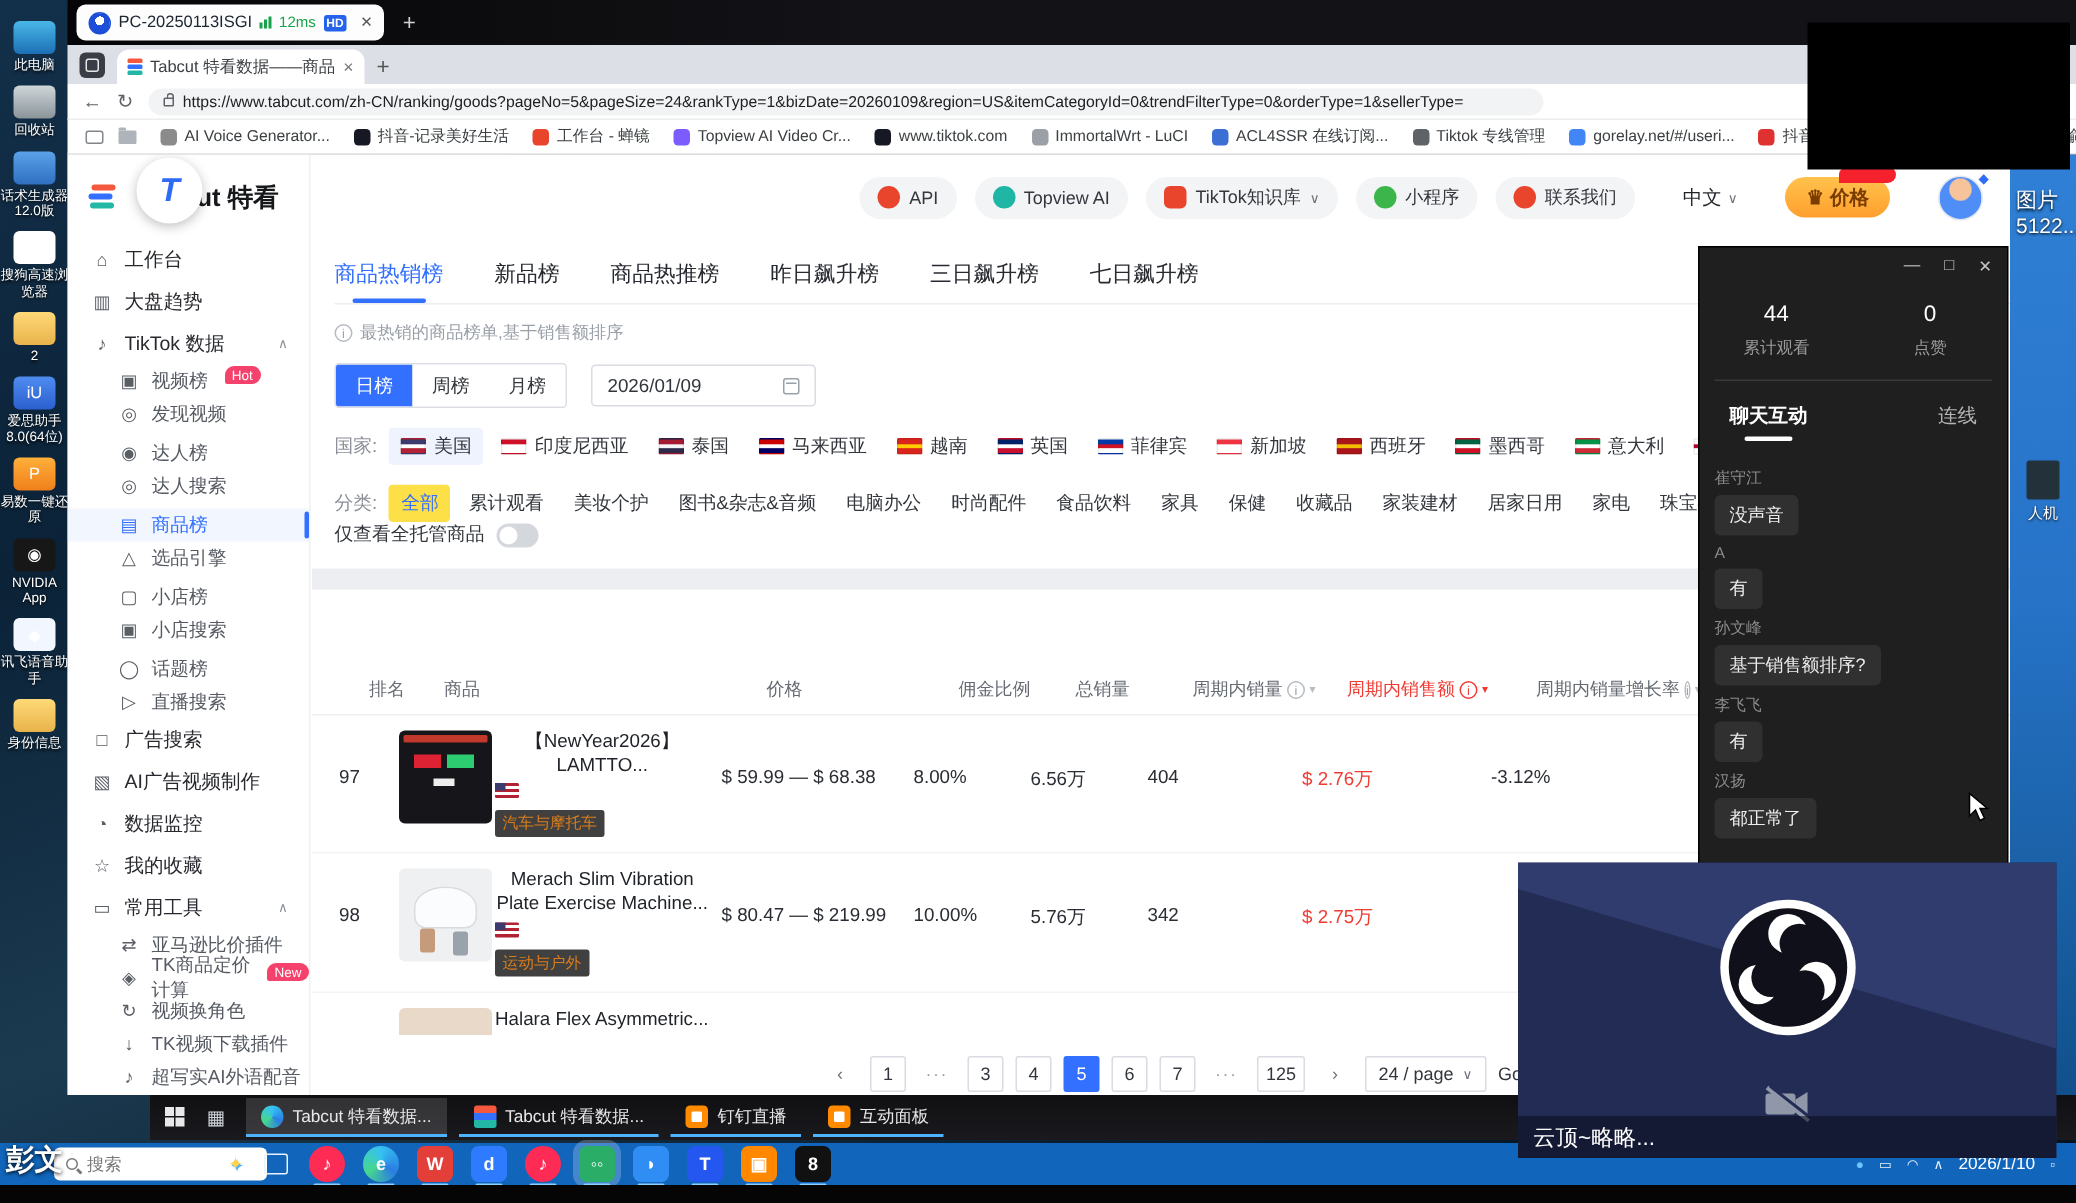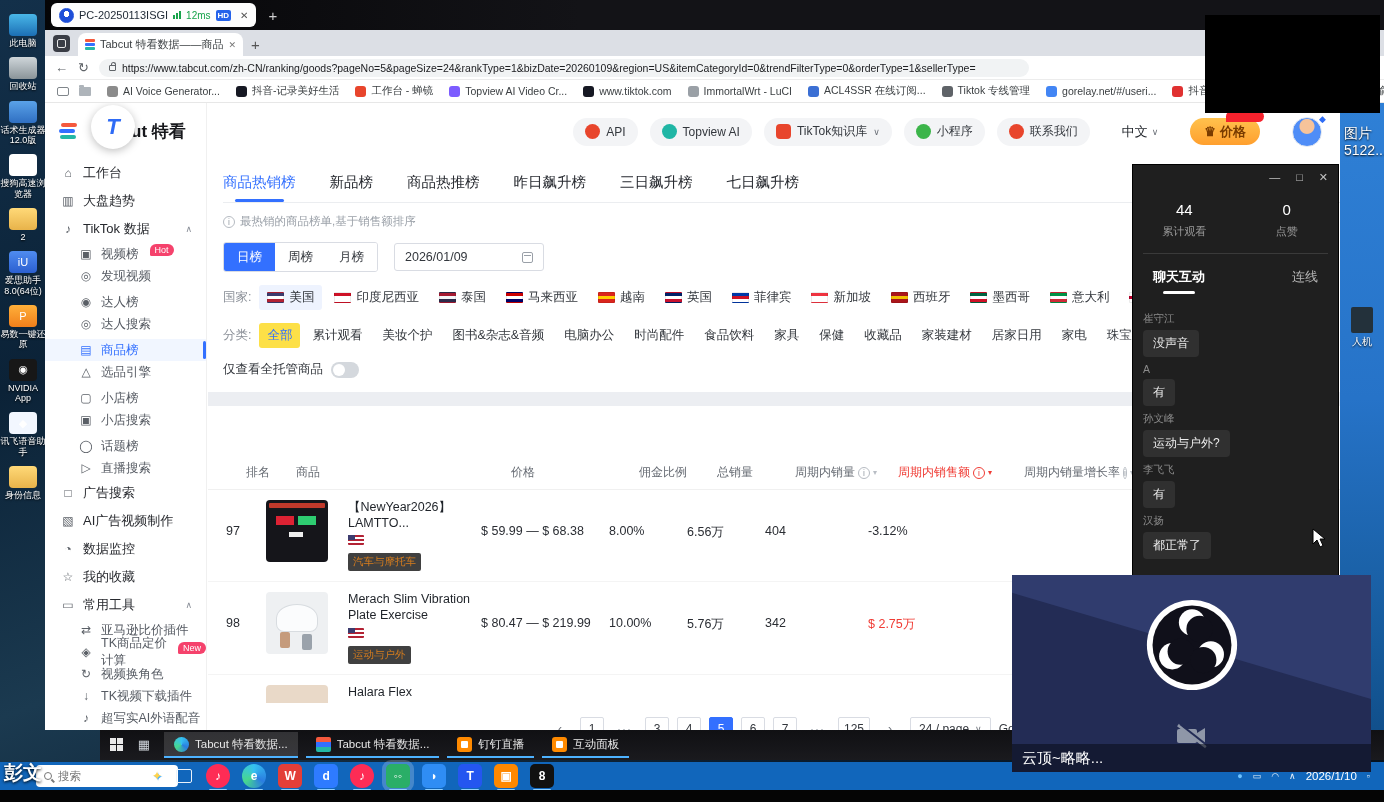--- a/index.html
+++ b/index.html
@@ -109,36 +109,36 @@
 .date-input { width:150px; height:28px; border:1px solid #d9dce3; border-radius:3px; display:flex; align-items:center; justify-content:space-between; padding:0 10px; font-size:12.5px; color:#33373d; cursor:pointer; }
 .cal { width:11px; height:11px; border:1.2px solid #9aa0a8; border-radius:2px; position:relative; }
 .cal::before { content:""; position:absolute; top:2px; left:1px; right:1px; height:1.2px; background:#9aa0a8; }
 .filter-row { display:flex; margin-top:13px; align-items:flex-start; gap:8px; width:920px; overflow:hidden; }
 .flabel { font-size:12.5px; color:#8b9098; padding-top:4px; white-space:nowrap; }
 .fitems { display:flex; gap:4px; flex-wrap:nowrap; }
 .fitem { display:flex; align-items:center; gap:5px; font-size:12.5px; color:#33373d; padding:4px 8px; border-radius:3px; cursor:pointer; white-space:nowrap; }
 .fitem.sel { background:#eef3fe; }
 .fitem.sel-blue { background:#fde047; color:#3370ff; }
 .flag { width:17px; height:11px; border-radius:1px; flex:none; border:1px solid rgba(0,0,0,.08); }
-.toggle-row { display:flex; align-items:center; gap:8px; margin-top:13px; font-size:12.5px; color:#33373d; }
+.toggle-row { display:flex; align-items:center; gap:8px; font-size:12.5px; color:#33373d; }
 .switch { width:28px; height:16px; border-radius:8px; background:#d4d8dd; position:relative; cursor:pointer; display:inline-block; }
 .switch i { position:absolute; left:2px; top:2px; width:12px; height:12px; background:#fff; border-radius:50%; }
 .gray-band { height:14px; background:#eceef2; margin-top:14px; }
 
 .table-card { position:relative; background:#fff; }
 .tgrid { display:grid; grid-template-columns:50px 215px 128px 78px 78px 103px 126px 115px; padding-left:30px; }
 .thead { margin-top:58px; border-bottom:1px solid #f0f0f0; padding-bottom:8px; }
 .thead .th { font-size:12px; color:#666b73; padding-left:8px; display:flex; align-items:center; gap:3px; white-space:nowrap; }
 .thead .th.red { color:#f03b34; }
 .sorti { font-size:8px; color:#b8bdc4; } .th.red .sorti, .th.red .info-i { color:#f03b34; border-color:#f03b34; }
 .trow { border-bottom:1px solid #f4f4f4; padding:10px 0; align-items:flex-start; }
 .trow .td { font-size:12.5px; color:#2a2d33; padding-left:8px; padding-top:24px; }
 .td.rank { text-align:center; padding-left:0; }
 .td.red { color:#f03b34; }
-.prod { display:flex; gap:20px; padding-top:0 !important; }
+.prod { display:flex; gap:2px; padding-top:0 !important;text-align:center; }
 .thumb { width:62px; height:62px; border-radius:4px; flex:none; position:relative; overflow:hidden; }
 .thumb.dark { background:#15151a; }
 .thumb.dark::before { content:""; position:absolute; top:3px; left:3px; right:3px; height:5px; background:#c0392b; border-radius:1px; }
 .thumb.dark::after { content:""; position:absolute; left:10px; top:16px; width:18px; height:9px; background:#d23; box-shadow:22px 0 0 #2ecc71, 11px 14px 0 -2px #eee; }
 .thumb.light { background:#eef0f2; }
 .thumb.light::before { content:""; position:absolute; left:10px; top:12px; right:10px; height:26px; border-radius:50% 50% 8px 8px; background:#fbfcfd; border:1px solid #d8dce0; }
 .thumb.light::after { content:""; position:absolute; left:14px; bottom:6px; width:10px; height:16px; background:#c59b7c; border-radius:2px; box-shadow:22px 2px 0 #9aa2ab; }
 .thumb.tan { background:#e9d9c8; }
 .pinfo { display:flex; flex-direction:column; gap:4px; min-width:0; }
 .ptitle { font-size:12.5px; color:#1f2329; line-height:1.25; max-height:32px; overflow:hidden; }
@@ -651,20 +651,21 @@
                   <span class="pinfo">
                     <span class="ptitle">【NewYear2026】 LAMTTO...</span>
                     <span class="usflag"></span>
                     <span class="ptag">汽车与摩托车</span>
                   </span>
                 </span>
                 <span class="td">$ 59.99 — $ 68.38</span>
                 <span class="td">8.00%</span>
                 <span class="td">6.56万</span>
                 <span class="td">404</span>
+                <span class="td red">$ 2.76万</span>
                 <span class="td">-3.12%</span>
               </div>
               <div class="trow tgrid">
                 <span class="td rank">98</span>
                 <span class="td prod">
                   <span class="thumb light"></span>
                   <span class="pinfo">
                     <span class="ptitle">Merach Slim Vibration Plate Exercise Machine...</span>
                     <span class="usflag"></span>
                     <span class="ptag">运动与户外</span>
@@ -777,21 +778,21 @@
         <div class="cmsg">
           <div class="u">崔守江</div>
           <div class="b">没声音</div>
         </div>
         <div class="cmsg">
           <div class="u">A</div>
           <div class="b">有</div>
         </div>
         <div class="cmsg">
           <div class="u">孙文峰</div>
-          <div class="b">运动与户外?</div>
+          <div class="b">基于销售额排序?</div>
         </div>
         <div class="cmsg">
           <div class="u">李飞飞</div>
           <div class="b">有</div>
         </div>
         <div class="cmsg">
           <div class="u">汉扬</div>
           <div class="b">都正常了</div>
         </div>
       </div>

